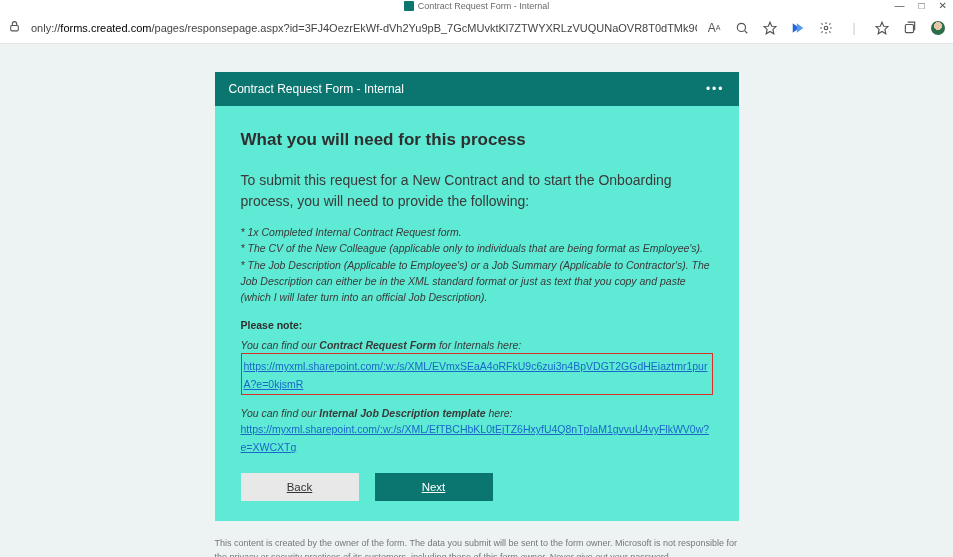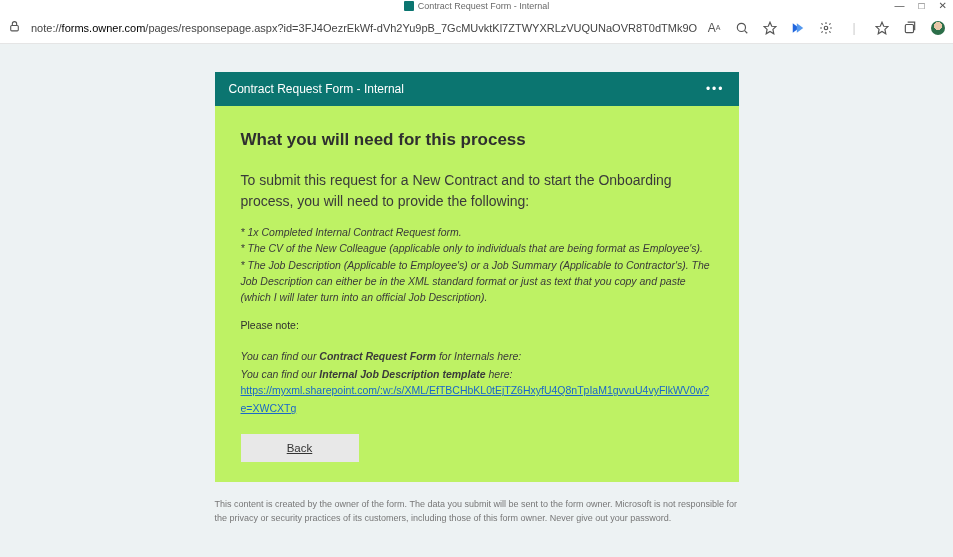--- a/index.html
+++ b/index.html
@@ -58,37 +58,37 @@
     .form-container { width: 524px; }
     .form-header {
       background: #0b7570;
       color: #fff;
       padding: 10px 14px;
       display:flex; align-items:center; justify-content:space-between;
       font-size: 12px;
     }
     .dots { letter-spacing:2px; font-size:12px; }
     .form-body {
-      background:#bef264;
+      background:#5eead4;
       padding: 24px 26px 20px 26px;
     }
     .heading {
       font-size: 17px;
       font-weight: 700;
       color: #2f2f2f;
       margin-bottom: 20px;
     }
     .para {
       font-size: 14px;
       color: #3a3a3a;
       line-height: 1.5;
       margin-bottom: 12px;
     }
     .bullets { font-size:10.5px; color:#3a3a3a; line-height:1.55; margin-bottom:14px;font-style:italic;}
-    .note-label { font-size:10.5px; font-weight:400; color:#2f2f2f; margin-bottom:19px;}
+    .note-label { font-size:10.5px; font-weight:700; color:#2f2f2f; margin-bottom:8px;}
     .find-text { font-size:10.5px; color:#3a3a3a;font-style:italic; }
     .find-text b { font-weight:700; }
     .link {
       font-size:10.5px;
       color:#1a67c9;
       text-decoration: underline;
       word-break: break-all;
       display:inline;
     }
     .highlight-box {
@@ -134,21 +134,21 @@
 </div>
 
 <div class="browser-bar">
   <span class="lock-box">
     <svg viewBox="0 0 24 24" width="13" height="13" fill="none" stroke="#555" stroke-width="2">
         <rect x="5" y="10" width="14" height="10" rx="2"></rect>
         <path d="M8 10V7a4 4 0 0 1 8 0v3"></path>
       </svg>
   </span>
   <div class="url-text">
-    <span>note://</span><span class="url-host">forms.owner.com</span><span>/pages/responsepage.aspx?id=3FJ4OezrEkWf-dVh2Yu9pB_7GcMUvktKl7ZTWYXRLzVUQUNaOVR8T0dTMk9OVzZUSkYyQ0VKVU...</span>
+    <span>only://</span><span class="url-host">forms.created.com</span><span>/pages/responsepage.aspx?id=3FJ4OezrEkWf-dVh2Yu9pB_7GcMUvktKl7ZTWYXRLzVUQUNaOVR8T0dTMk9OVzZUSkYyQ0VKVU...</span>
   </div>
   <div class="bar-icons">
     <span>A<sup style="font-size:7px">A</sup></span>
     <span>
       <svg viewBox="0 0 24 24" width="13" height="13" fill="none" stroke="#555" stroke-width="2">
           <circle cx="11" cy="11" r="7"></circle>
           <line x1="21" y1="21" x2="16.5" y2="16.5"></line>
         </svg>
     </span>
     <span>
@@ -196,30 +196,34 @@
       <div class="bullets">
         <div>* 1x Completed Internal Contract Request form.</div>
         <div>* The CV of the New Colleague (applicable only to individuals that are being format as Employee's).</div>
         <div>* The Job Description (Applicable to Employee's) or a Job Summary (Applicable to Contractor's). The Job Description can either be in the XML standard format or just as text that you copy and paste (which I will later turn into an official Job Description).</div>
       </div>
       <div class="note-label">Please note:</div>
 
       <div class="find-text">
         <span>You can find our </span><b>Contract Request Form</b><span> for Internals here:</span>
       </div>
+      <div class="highlight-box">
+        <a class="link" href="#">https://myxml.sharepoint.com/:w:/s/XML/EVmxSEaA4oRFkU9c6zui3n4BpVDGT2GGdHEiaztmr1purA?e=0kjsmR</a>
+      </div>
 
       <div class="links-block2">
         <div class="find-text">
           <span>You can find our </span><b>Internal Job Description template</b><span> here:</span>
         </div>
         <a class="link" href="#">https://myxml.sharepoint.com/:w:/s/XML/EfTBCHbKL0tEjTZ6HxyfU4Q8nTpIaM1gvvuU4vyFlkWV0w?e=XWCXTg</a>
       </div>
 
       <div class="btn-row">
         <button class="btn btn-back">Back</button>
+        <button class="btn btn-next">Next</button>
       </div>
     </div>
 
     <div class="footer">
       <div>This content is created by the owner of the form. The data you submit will be sent to the form owner. Microsoft is not responsible for the privacy or security practices of its customers, including those of this form owner. Never give out your password.</div>
 
     </div>
   </div>
 </div>
 

